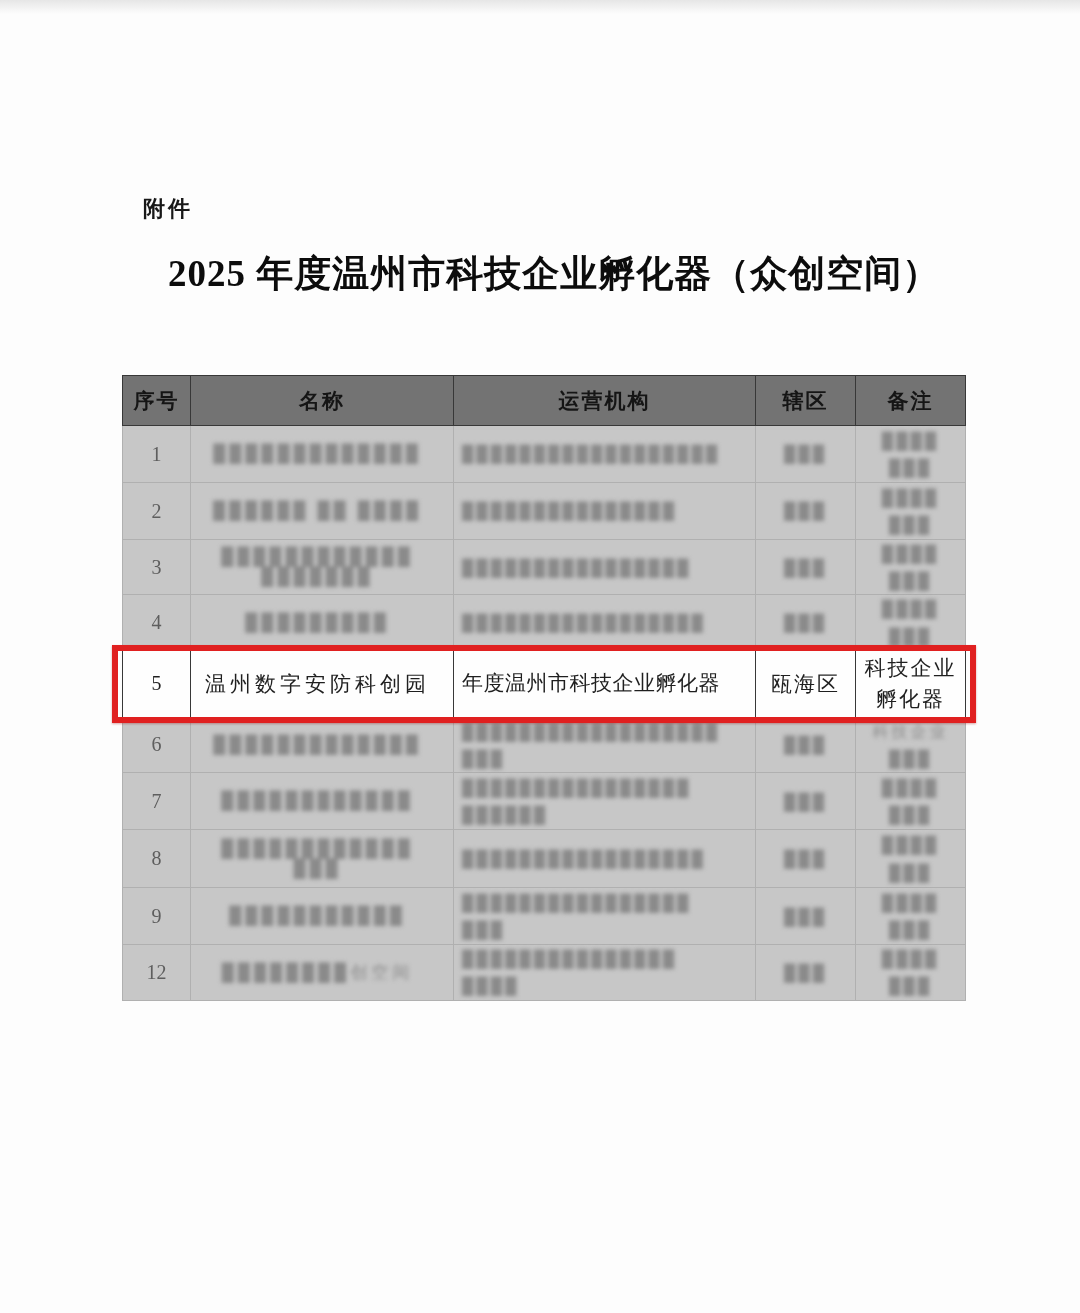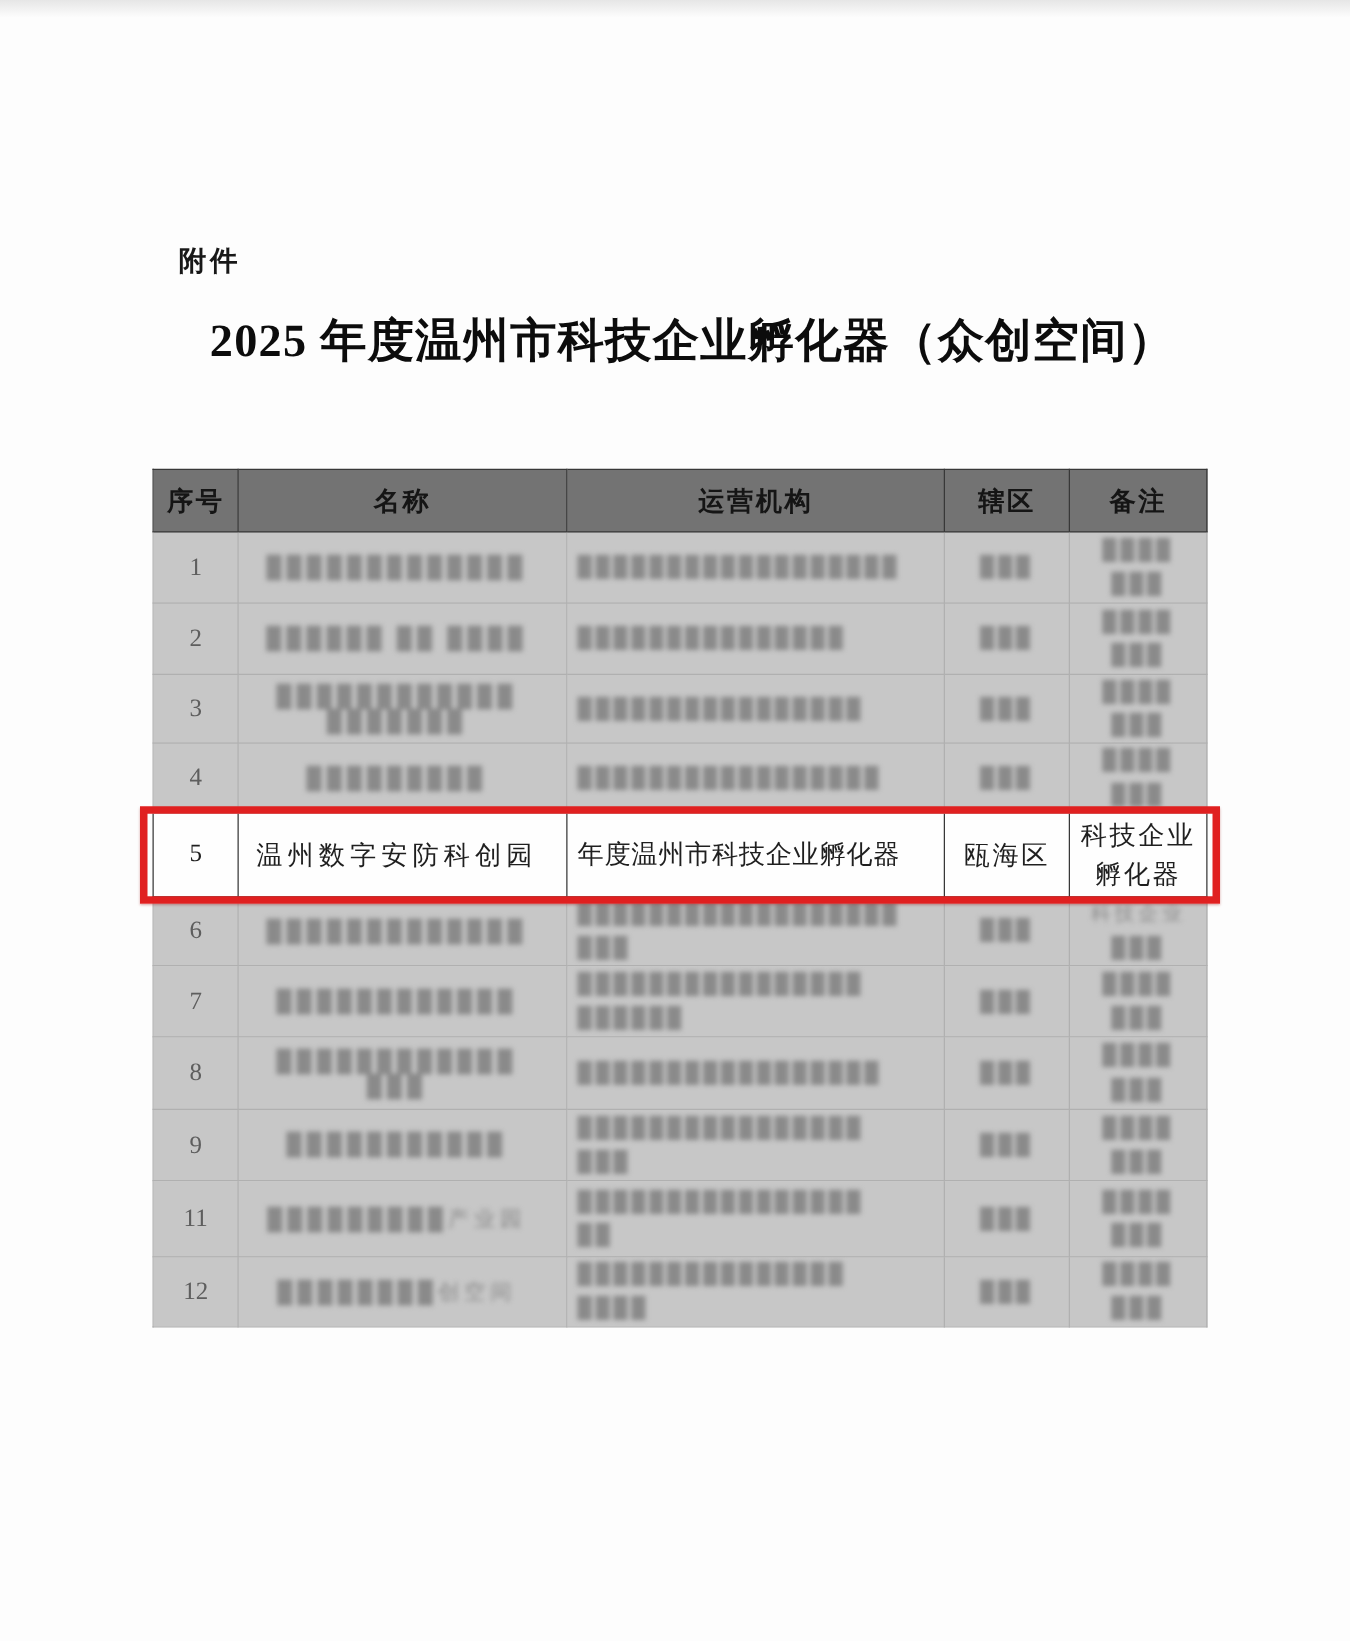--- a/index.html
+++ b/index.html
@@ -245,39 +245,20 @@
 ███</span>
           </td>
     <td class="c-district">
             <span class="t blur">███</span>
           </td>
     <td class="c-note">
             <span class="t blur">████
 ███</span>
           </td>
   </tr>
-        <tr class="masked" style="height: 61px;">
-    <td class="c-num">
-            <span class="t">11</span>
-          </td>
-    <td class="c-name">
-            <span class="t blur">█████████产业园</span>
-          </td>
-    <td class="c-org">
-            <span class="t blur">████████████████
-██</span>
-          </td>
-    <td class="c-district">
-            <span class="t blur">███</span>
-          </td>
-    <td class="c-note">
-            <span class="t blur">████
-███</span>
-          </td>
-  </tr>
         <tr class="masked" style="height: 55px;">
     <td class="c-num">
             <span class="t">12</span>
           </td>
     <td class="c-name">
             <span class="t blur">████████创空间</span>
           </td>
     <td class="c-org">
             <span class="t blur">███████████████
 ████</span>

